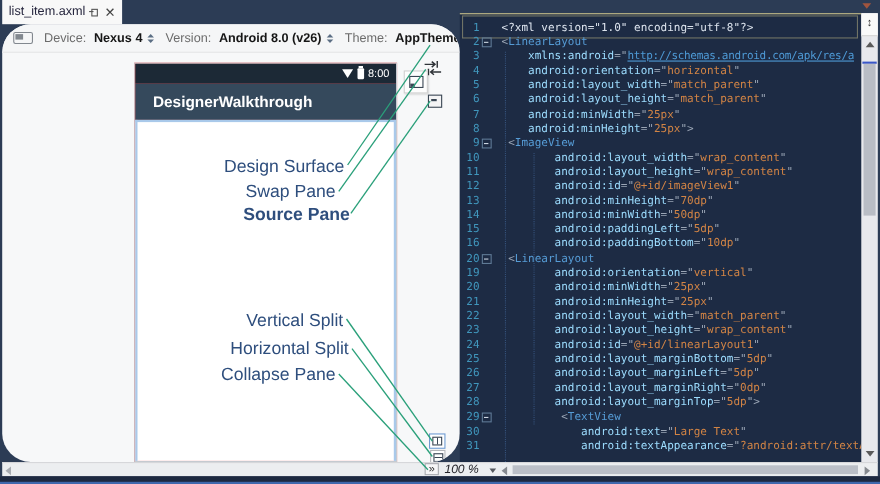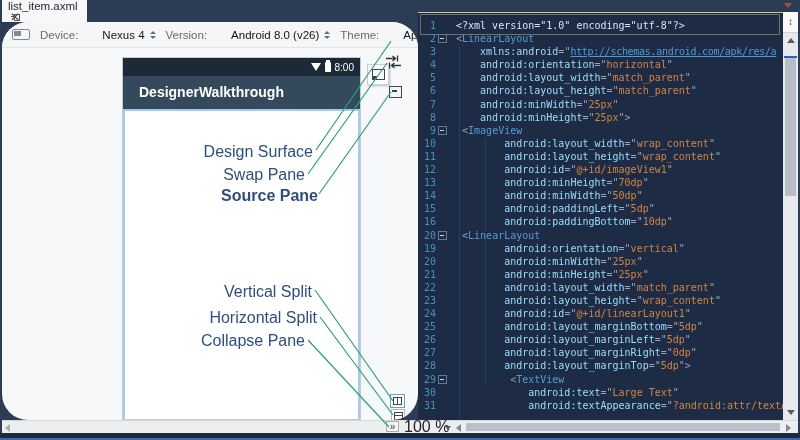--- a/index.html
+++ b/index.html
@@ -1,34 +1,34 @@
 <!DOCTYPE html>
 <html><head>
 <meta charset="utf-8">
 <style>
   html,body{margin:0;padding:0;background:#555;}
   #app{position:relative;width:800px;height:440px;background:#2c3c55;overflow:hidden;
        font-family:"Liberation Sans",sans-serif;}
   
-  .tab{position:absolute;left:2px;top:0;width:85px;height:22px;background:#f8f8f8;
-       display:flex;align-items:flex-start;padding:0 6px;box-sizing:border-box;flex-direction:column;}
+  .tab{position:absolute;left:2px;top:0;width:109px;height:22px;background:#f8f8f8;
+       display:flex;align-items:center;padding:0 6px;box-sizing:border-box;}
   .tab-title{font-size:11.5px;color:#25253d;white-space:nowrap;flex:1;}
   .pin{position:relative;width:10px;height:10px;margin:0 3px;}
   .pin-head{position:absolute;right:1px;top:2px;width:4px;height:5px;border:1px solid #555;}
   .pin-stem{position:absolute;left:0;top:4px;width:4px;height:1px;background:#555;}
   .tab-close{font-size:12px;color:#444;line-height:10px;margin-left:2px;cursor:default;}
   
   .hdr-caret{position:absolute;left:784px;top:3px;width:0;height:0;
        border-left:4px solid transparent;border-right:4px solid transparent;border-top:5px solid #a0543e;}
   
   .designer{position:absolute;left:2px;top:22px;width:416px;height:398px;background:#f7f8f9;overflow:hidden;border-radius:26px;}
   .toolbar{position:absolute;left:0;top:0;width:416px;height:26px;background:#f5f6f7;
        border-bottom:1px solid #e4e5e7;display:flex;align-items:center;padding:0 14px 0 10px;box-sizing:border-box;}
   .tb-label{font-size:11.5px;color:#6b6b6b;margin-left:10px;white-space:nowrap;}
-  .tb-value{font-size:11.5px;font-weight:normal;color:#161616;margin-left:24px;white-space:nowrap;}
+  .tb-value{font-size:11.5px;font-weight:bold;color:#161616;margin-left:7px;white-space:nowrap;}
   .spin{display:inline-flex;flex-direction:column;margin-left:5px;row-gap:2px;}
   .spin i{display:block;width:0;height:0;border-left:3px solid transparent;border-right:3px solid transparent;}
   .spin .up{border-bottom:3px solid #5b6e84;}
   .spin .dn{border-top:3px solid #5b6e84;}
   .dev-ico{width:16px;height:9px;border:1px solid #82888f;border-radius:2px;position:relative;flex:none;}
   .dev-ico i{position:absolute;left:1px;top:1px;width:7px;height:5px;background:#82888f;}
   
   .icon-swap{position:absolute;left:383px;top:33px;}
   .btn-pane{position:absolute;left:365px;top:42px;width:20px;height:19px;background:#fdfdfd;
        border:1px solid #cfcfcf;box-shadow:1px 1px 2px rgba(0,0,0,.25);
@@ -87,21 +87,21 @@
        border-left:4px solid transparent;border-right:4px solid transparent;border-bottom:5px solid #5a5a5a;}
   .vmark{position:absolute;left:1px;top:44px;width:13px;height:2px;background:#3a57c8;}
   .vthumb{position:absolute;left:2px;top:46px;width:11px;height:138px;background:#b9bdc5;}
   .arr-dn{position:absolute;left:4px;top:398px;width:0;height:0;
        border-left:4px solid transparent;border-right:4px solid transparent;border-top:5px solid #5a5a5a;}
   .bbar{position:absolute;left:2px;top:420px;width:796px;height:13px;background:#eceef0;border-top:1px solid #d6d7da;box-sizing:border-box;}
   .b-left{position:absolute;left:3px;top:3px;width:0;height:0;
        border-top:4px solid transparent;border-bottom:4px solid transparent;border-right:5px solid #a8acb2;}
   .b-collapse{position:absolute;left:384px;top:0px;width:13px;height:11px;border:1px solid #a9abb0;
        background:#f6f6f7;font-size:10px;line-height:9px;text-align:center;color:#2e2e2e;box-sizing:border-box;}
-  .b-zoom{position:absolute;left:402px;top:0px;font-size:16px;color:#24242a;line-height:12px;}
+  .b-zoom{position:absolute;left:402px;top:0px;font-size:11px;color:#24242a;line-height:12px;font-style:italic;}
   .b-caret{position:absolute;left:443px;top:5px;width:0;height:0;
        border-left:3.5px solid transparent;border-right:3.5px solid transparent;border-top:4px solid #55585e;}
   .b-hl{position:absolute;left:454px;top:3px;width:0;height:0;
        border-top:4px solid transparent;border-bottom:4px solid transparent;border-right:5px solid #85898f;}
   .b-thumb{position:absolute;left:464px;top:2px;width:314px;height:8px;background:#bbbfc7;}
   .b-hr{position:absolute;left:784px;top:3px;width:0;height:0;
        border-top:4px solid transparent;border-bottom:4px solid transparent;border-left:5px solid #85898f;}
   .bottomband{position:absolute;left:0;top:433px;width:800px;height:7px;background:#1d2940;
        border-bottom:2px solid #3f68ad;box-sizing:border-box;}
   

